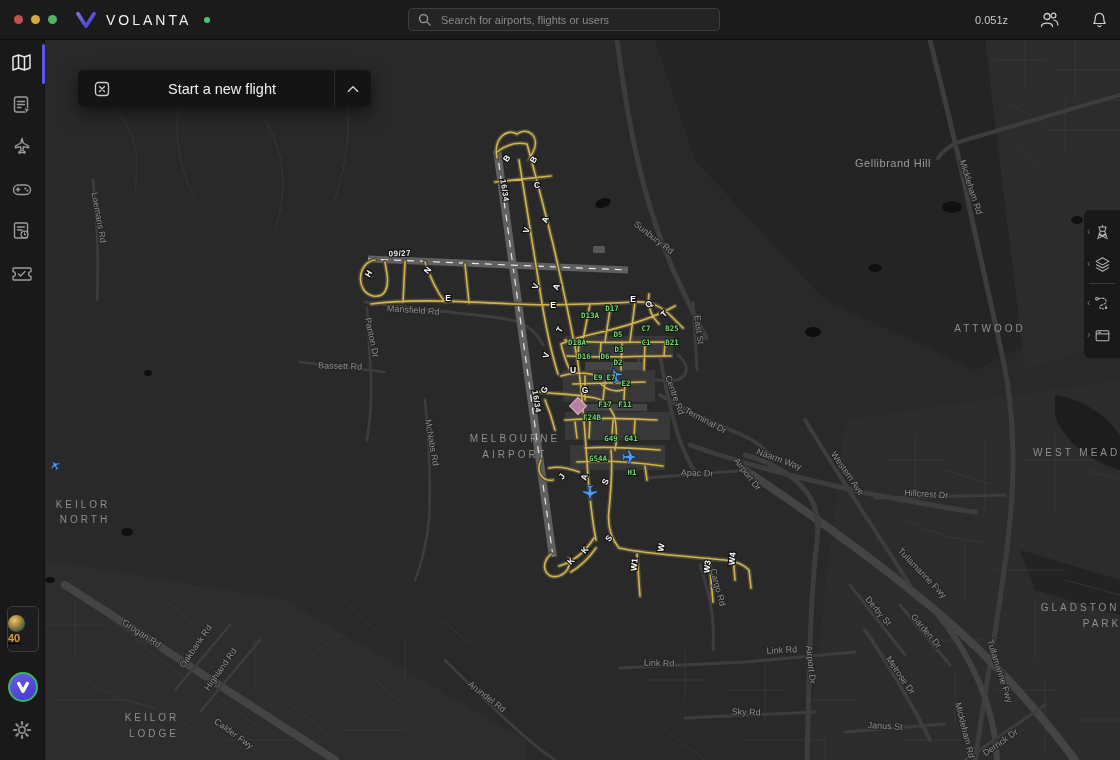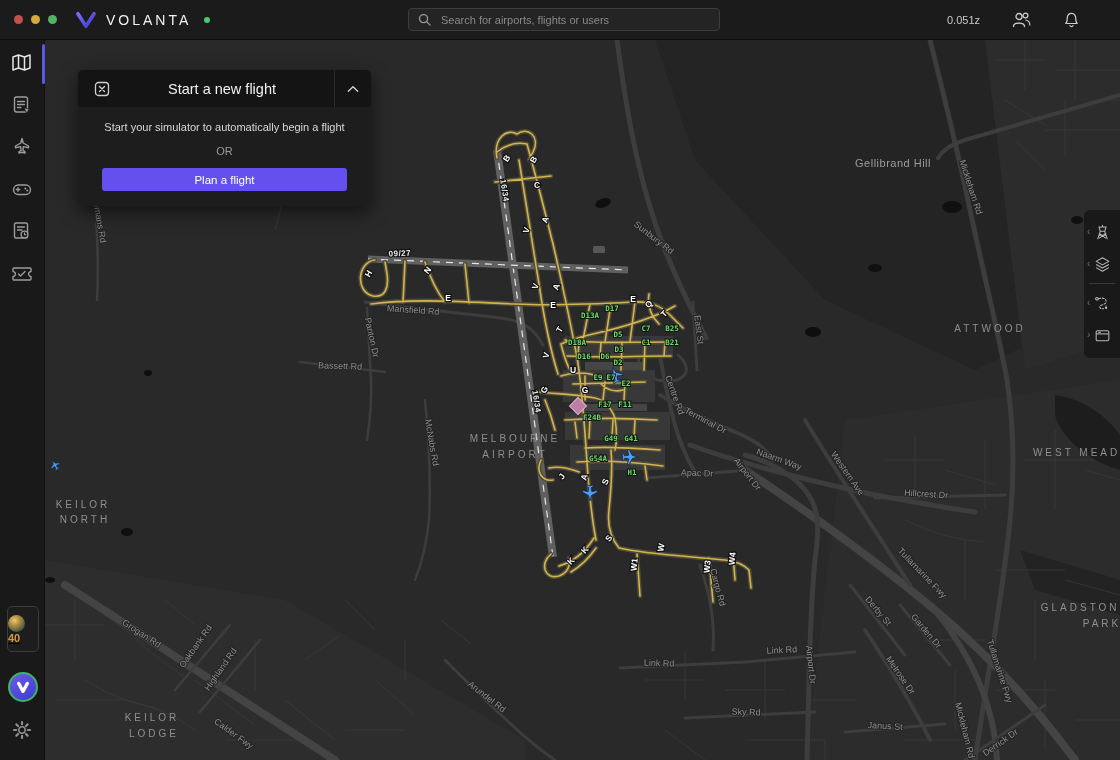--- a/index.html
+++ b/index.html
@@ -10,21 +10,21 @@
   .traffic{display:flex;gap:8px;align-items:center;margin-right:18px;}
   .dot{width:9px;height:9px;border-radius:50%;}
   .dot.red{background:#c2504d}.dot.yellow{background:#d5a93c}.dot.green{background:#53b365}
   .brand{display:flex;align-items:center;gap:9px;}
   .brand-name{color:#f2f2f2;font-weight:normal;font-size:14px;letter-spacing:3px;}
   .brand-dot{width:6px;height:6px;border-radius:50%;background:#49c96a;margin-left:4px;}
   .search{position:absolute;left:408px;top:8px;width:312px;height:23px;background:#242424;
     border:1px solid #3d3d3d;border-radius:4px;display:flex;align-items:center;box-sizing:border-box;padding:0 8px;gap:7px;}
   .search input{flex:1;background:transparent;border:none;outline:none;color:#cfcfcf;font-size:11px;font-family:"Liberation Sans",sans-serif;}
   .search input::placeholder{color:#8a8a8a;}
-  .top-right{margin-left:auto;display:flex;align-items:center;gap:32px;padding-right:40px;}
+  .top-right{margin-left:auto;display:flex;align-items:center;gap:32px;padding-right:12px;}
   .clock{color:#c9c9c9;font-size:11px;}
   .icon-btn{background:none;border:none;padding:0;cursor:pointer;display:flex;align-items:center;}
   
   .sidebar{position:absolute;left:0;top:40px;width:45px;height:720px;background:#191919;border-right:1px solid #101010;z-index:90;box-sizing:border-box;}
   .side-icon{position:absolute;left:10px;width:24px;height:24px;cursor:pointer;}
   .active-bar{position:absolute;top:4px;right:-1px;width:3px;height:40px;background:#5a57e8;border-radius:2px;}
   .level-badge{position:absolute;left:7px;top:566px;width:30px;height:44px;border:1px solid #3c3c3c;border-radius:5px;
     display:flex;flex-direction:column;align-items:flex-start;justify-content:center;gap:0;cursor:pointer;background:#1d1d1d;text-decoration:underline;}
   .globe{width:17px;height:17px;border-radius:50%;
     background:radial-gradient(circle at 38% 32%,#e8c97a 0%,#b08a3e 35%,#5d6b46 62%,#33402c 88%);}
@@ -413,25 +413,20 @@
       <rect x="1.5" y="1.5" width="13" height="13" rx="3" fill="none" stroke="#cfcfcf" stroke-width="1.3"></rect>
       <path d="M5.5,5.5 l5,5 M10.5,5.5 l-5,5" stroke="#cfcfcf" stroke-width="1.3" stroke-linecap="round"></path>
     </svg>
     <div class="fp-title">Start a new flight</div>
     <div class="fp-collapse">
       <svg width="14" height="10" viewBox="0 0 18 12">
         <polyline points="3,9 9,3 15,9" fill="none" stroke="#cfcfcf" stroke-width="1.8" stroke-linecap="round" stroke-linejoin="round"></polyline>
       </svg>
     </div>
   </div>
-  <div class="fp-body">
-    <div class="fp-instruction">Start your simulator to automatically begin a flight</div>
-    <div class="fp-or">OR</div>
-    <button class="plan-btn">Plan a flight</button>
-  </div>
 </div>
 
 <div class="map-tools">
   <div class="tool-row">
     <span class="tool-chev">‹</span>
     <svg width="19" height="19" viewBox="0 0 24 24">
       <path d="M12,3 v2 M7.5,5 h9 l-1.6,5.5 h-5.8 Z M9.2,10.5 L6,20 M14.8,10.5 L18,20 M7.3,15.5 h9.4 M8,19 L16,13 M16,19 L8,13" fill="none" stroke="#b9b9b9" stroke-width="1.3" stroke-linecap="round" stroke-linejoin="round"></path>
     </svg>
   </div>
   <div class="tool-row">

